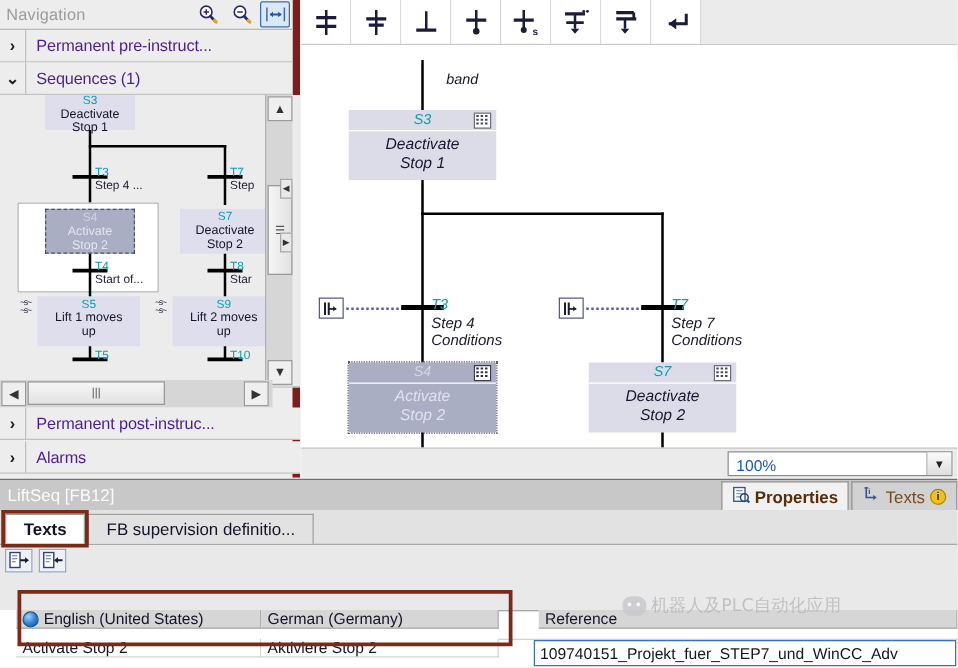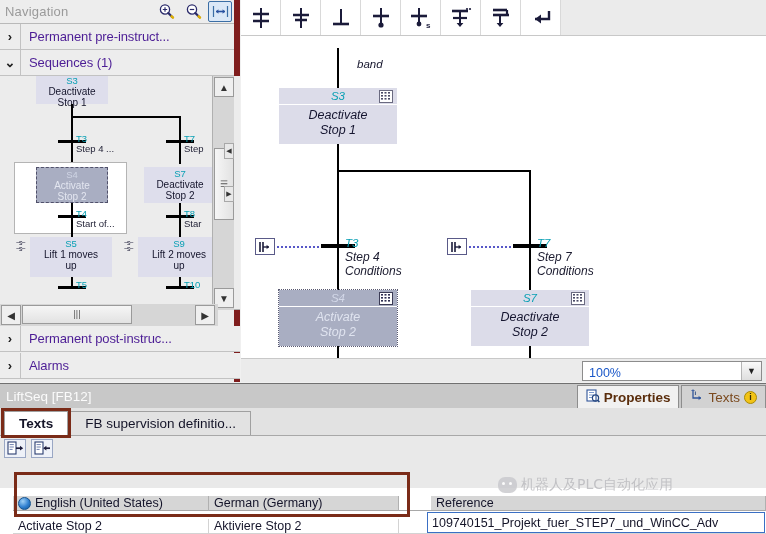--- a/index.html
+++ b/index.html
@@ -228,21 +228,21 @@
     z-index: 3;
   }
 
   #texts-toolbar { height: 24px; background: #e9e9e9; display: flex; align-items: center; padding-left: 4px; gap: 5px; }
   .tt-btn { width: 22px; height: 19px; border: 1px solid #9aa7c4; background: #eef1f8; display:flex; align-items:center; justify-content:center;}
 
   #texts-table {
     position: absolute; left: 0; top: 104px; width: 766px; height: 47px;
     background: #fff;
   }
-  .tbl-row { display: flex; height: 23px; align-items: flex-end; }
+  .tbl-row { display: flex; height: 23px; align-items: flex-start; }
   .tbl-gutter { width: 13px; background: #d9d9d9; border-right: 1px solid #b6b6b6; }
   .th {
     background: #d6d6d6; border-right: 1px solid #b0b0b0; border-bottom: 1px solid #a8a8a8;
     font-size: 12.5px; color: #14142a; display: flex; align-items: center; padding-left: 5px; gap: 4px;
   }
   .td {
     background: #fff; border-right: 1px solid #d3d3d3; border-bottom: 1px solid #d3d3d3;
     font-size: 12.5px; color: #14142a; display: flex; align-items: center; padding-left: 5px;
   }
   .c-en { width: 196px; }

